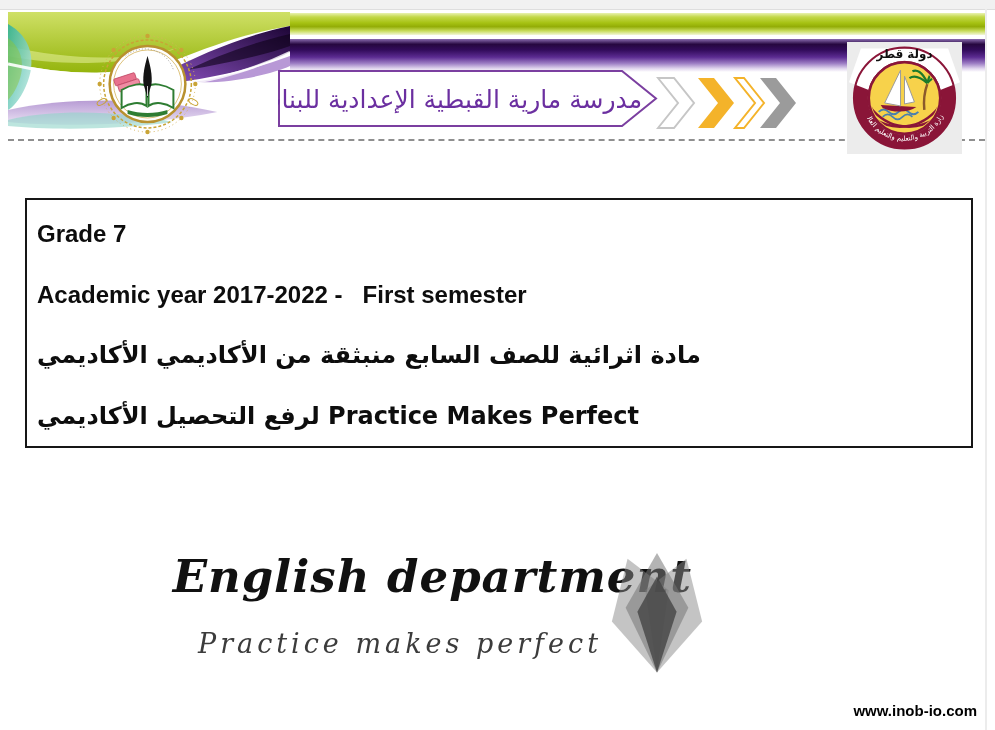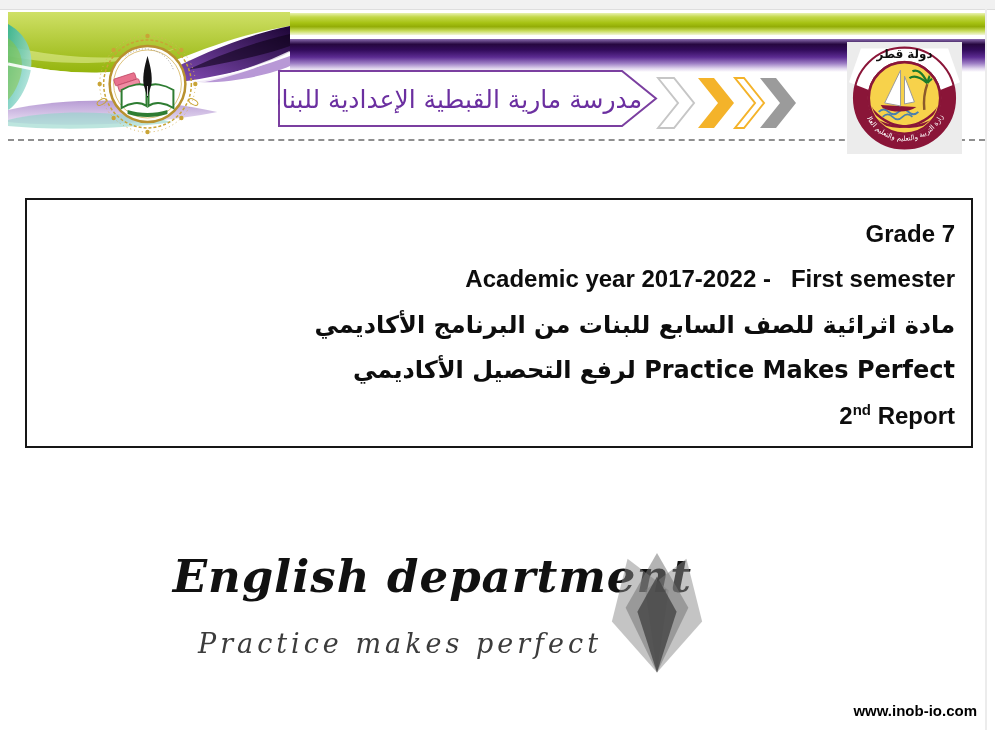--- a/index.html
+++ b/index.html
@@ -17,21 +17,21 @@
   .banner-left{position:absolute;left:8px;top:12px;width:282px;height:124px;}
   .namebox{position:absolute;left:278px;top:70px;width:382px;height:57px;}
   .chevrons{position:absolute;left:656px;top:77px;width:142px;height:52px;}
   .qatar-patch{position:absolute;left:847px;top:34px;width:115px;height:112px;background:#ececec;z-index:4;margin-top:8px;}
   .dashed-line{position:absolute;left:8px;top:139px;width:977px;height:0;
     border-top:2px dashed #8f8f8f;z-index:2;}
 
   
   .main-box{position:absolute;left:25px;top:198px;width:948px;height:250px;
     border:2px solid #161616;box-sizing:border-box;display:flex;flex-direction:column;
-    justify-content:space-between;padding:20px 16px 16px 10px;text-align:right;}
+    justify-content:space-between;padding:20px 16px 16px 10px;text-align:left;}
   .mb-line{font-weight:bold;color:#0d0d0d;}
   .mb-en{font-family:"Liberation Sans",sans-serif;font-size:24px;white-space:pre-wrap;}
   .mb-ar{font-family:"DejaVu Sans",sans-serif;font-size:24px;}
   .mb-line sup{font-size:15px;}
 
   
   .dept-title{position:absolute;left:132px;top:550px;width:560px;text-align:right;
     font-family:"DejaVu Serif",serif;font-style:italic;font-weight:bold;font-size:45px;
     letter-spacing:1px;color:#111;}
   .dept-tagline{position:absolute;left:120px;top:628px;width:560px;text-align:center;
@@ -171,23 +171,22 @@
         <textPath href="#qarc" startOffset="50%" text-anchor="middle">وزارة التربية والتعليم والتعليم العالي</textPath>
       </text>
     </svg>
   </div>
 
   <div class="dashed-line"></div>
 
   <div class="main-box">
     <div class="mb-line mb-en">Grade 7</div>
     <div class="mb-line mb-en">Academic year 2017-2022 -   First semester</div>
-    <div class="mb-line mb-ar" dir="rtl">مادة اثرائية للصف السابع للبنات من البرنامج الأكاديمي</div>
+    <div class="mb-line mb-ar" dir="rtl">مادة اثرائية للصف السابع منبثقة من الأكاديمي الأكاديمي</div>
     <div class="mb-line mb-ar" dir="rtl">Practice Makes Perfect لرفع التحصيل الأكاديمي</div>
-    <div class="mb-line mb-en"><span>2</span><sup>nd</sup> <span>Report</span></div>
   </div>
 
   <div class="dept-title">English department</div>
   <div class="dept-tagline">Practice makes perfect</div>
   <svg class="lotus" viewBox="0 0 120 155">
     <polygon points="60,128 14,76 30,12 72,44" fill="#8a8a8a" opacity="0.5"></polygon>
     <polygon points="60,128 106,76 90,12 48,44" fill="#8a8a8a" opacity="0.5"></polygon>
     <polygon points="60,128 28,62 60,6 92,62" fill="#777777" opacity="0.55"></polygon>
     <polygon points="60,128 40,66 60,30 80,66" fill="#3f3f3f" opacity="0.75"></polygon>
   </svg>

